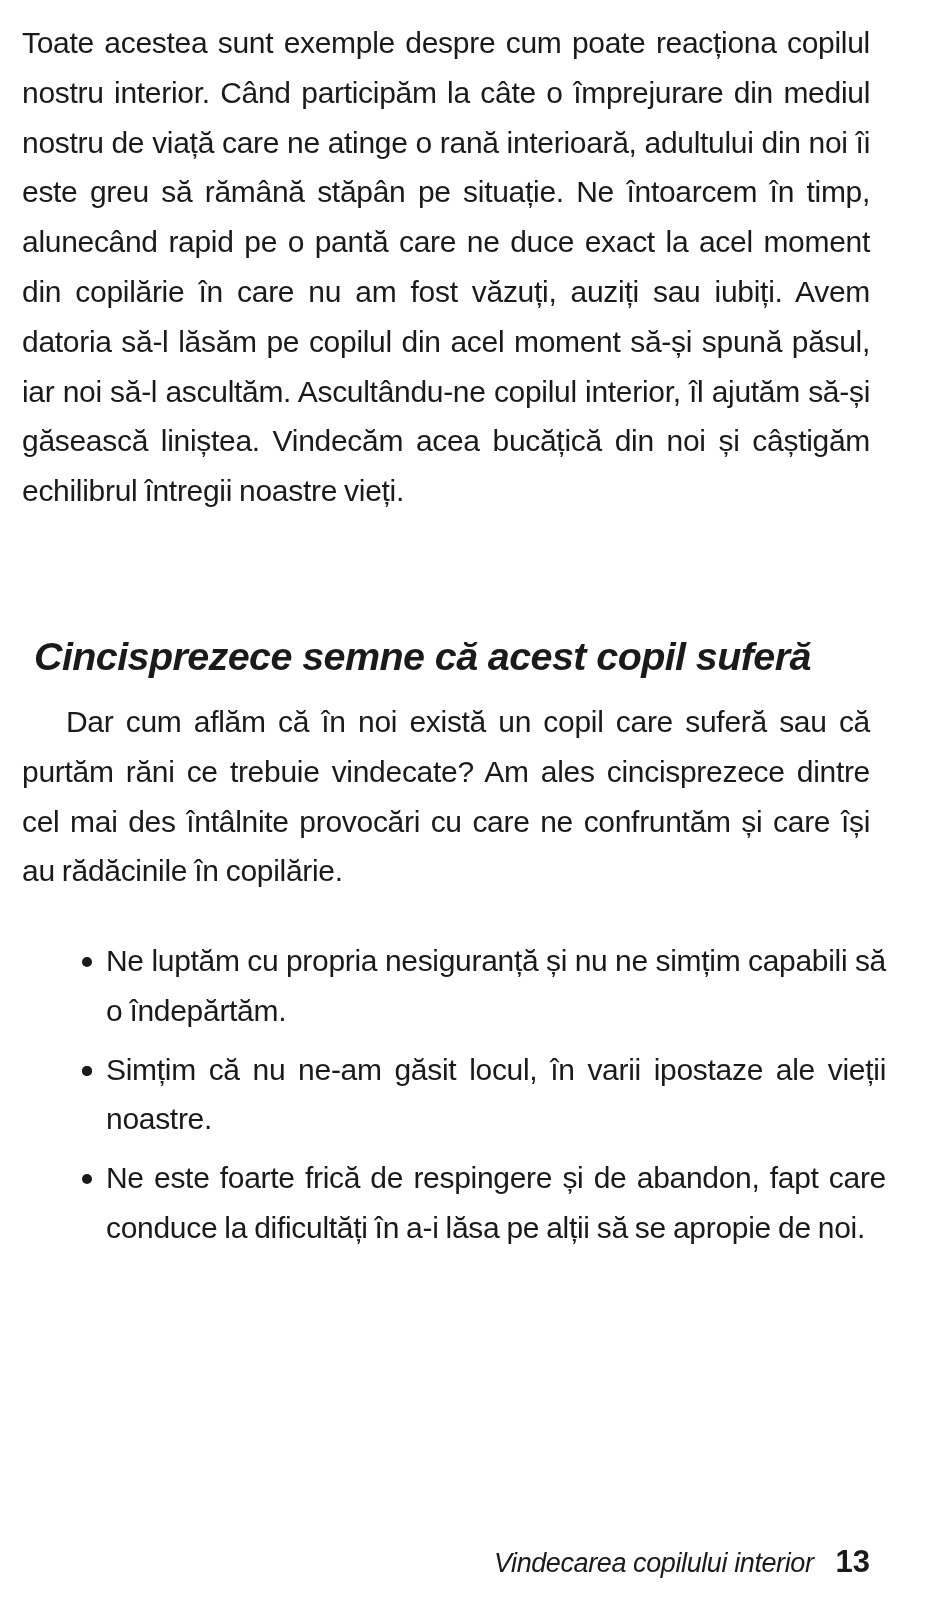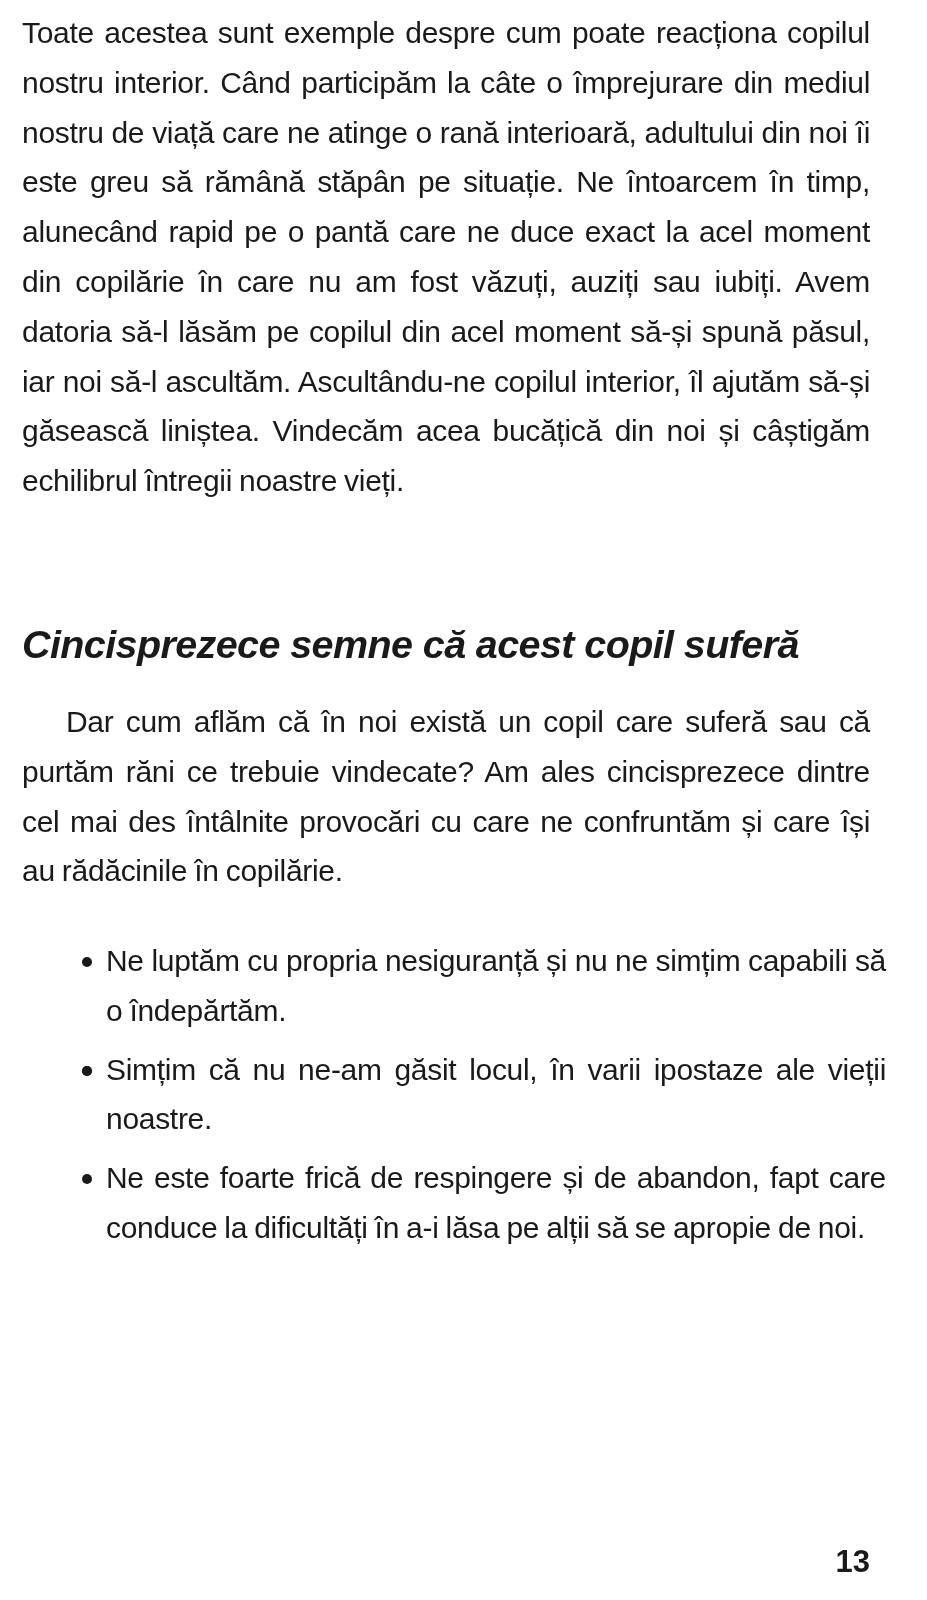--- a/index.html
+++ b/index.html
@@ -7,27 +7,27 @@
   .page { position: absolute; left: 22px; top: 0; width: 848px; }
   .body-text {
     font-family: "Liberation Sans", sans-serif;
     font-size: 30px;
     line-height: 49.8px;
     text-align: justify;
     margin: 0;
     letter-spacing: -0.3px;
     word-spacing: -1px;
   }
-  .p1 { margin-top: 8px; }
+  .p1 { margin-top: 18px; }
   .heading {
     font-family: "Liberation Sans", sans-serif;
     font-size: 39.5px;
     font-weight: bold;
     font-style: italic;
-    margin: 0;
+    margin: 12px;
     position: absolute;
     top: 618px;
     left: 0;
     width: 860px;
     letter-spacing: -0.6px;
     line-height: 52px;
     white-space: nowrap;
   }
   .intro { position: absolute; top: 697px; left: 0; width: 848px; text-indent: 44px; }
   .bullets { position: absolute; top: 920px; left: 44px; width: 804px; margin: 16px; padding: 0; list-style: none; }
@@ -53,14 +53,15 @@
 
   <ul class="bullets body-text">
     <li><span class="bullet-dot"></span><span>Ne luptăm cu propria nesiguranță și nu ne simțim capabili să o îndepărtăm.</span></li>
     <li><span class="bullet-dot"></span></li>
     <li><span class="bullet-dot"></span><span>Simțim că nu ne-am găsit locul, în varii ipostaze ale vieții noastre.</span></li>
     <li><span class="bullet-dot"></span><span>Ne este foarte frică de respingere și de abandon, fapt care conduce la dificultăți în a-i lăsa pe alții să se apropie de noi.</span></li>
   </ul>
 </div>
 
 <div class="footer">
+  <span class="footer-title">Vindecarea copilului interior</span>
   <span class="footer-page">13</span>
 </div>
 
 </body></html>

